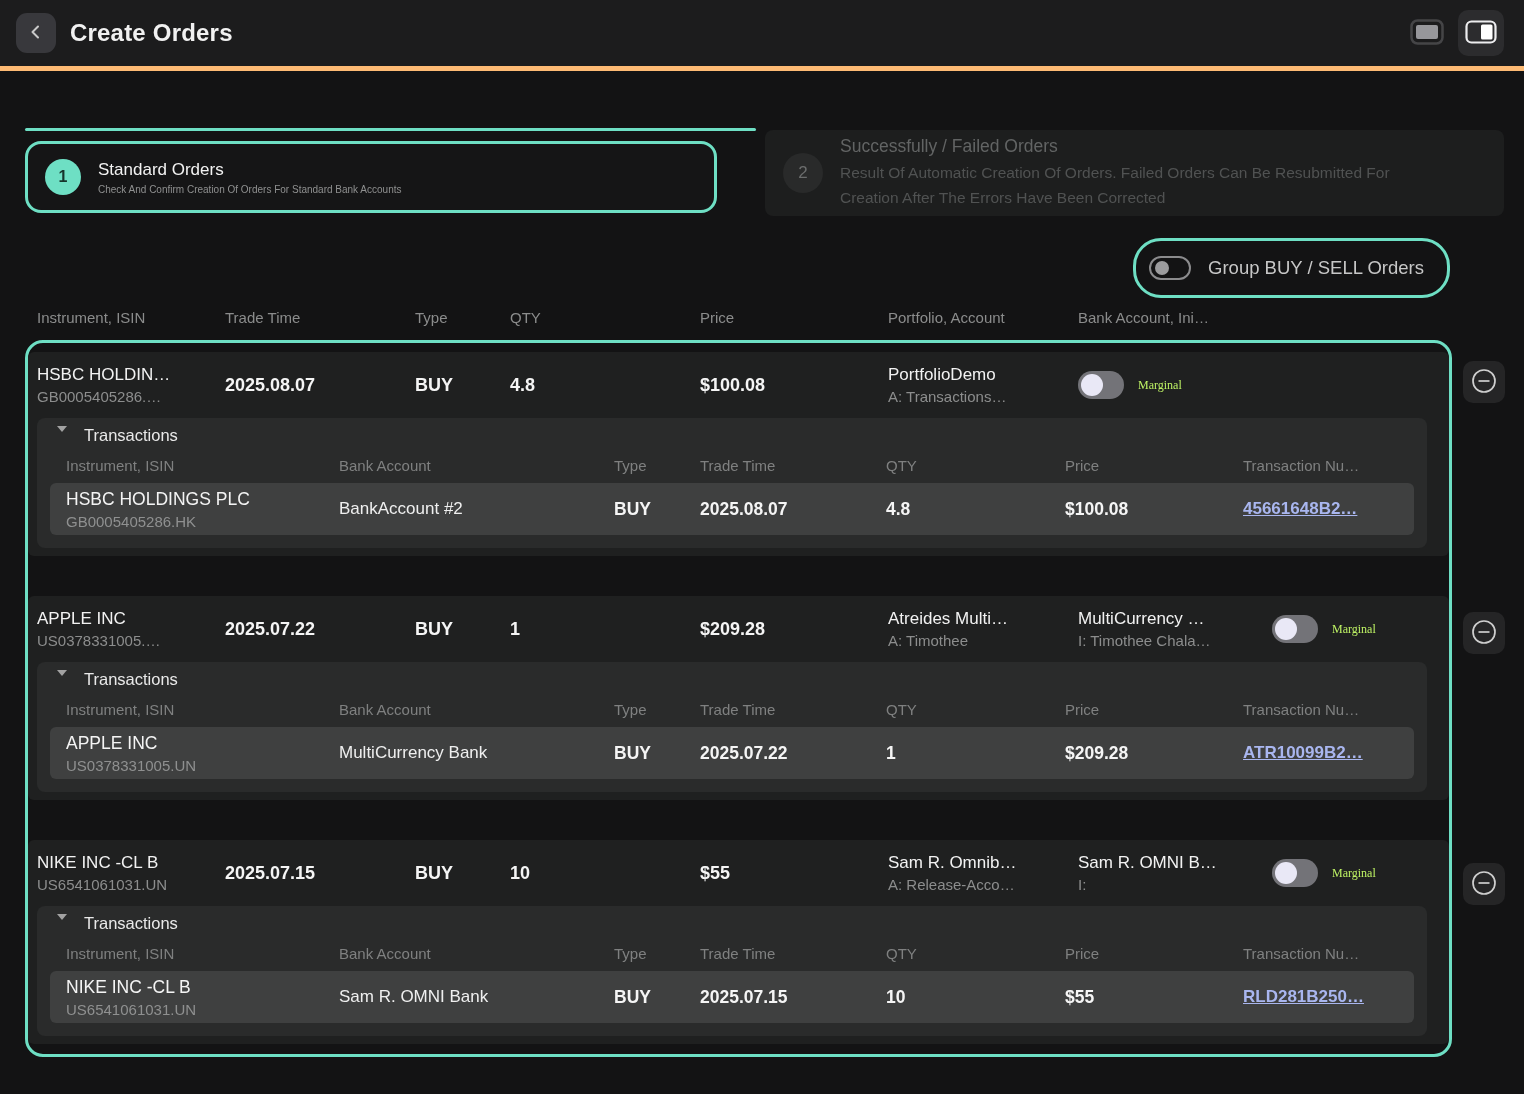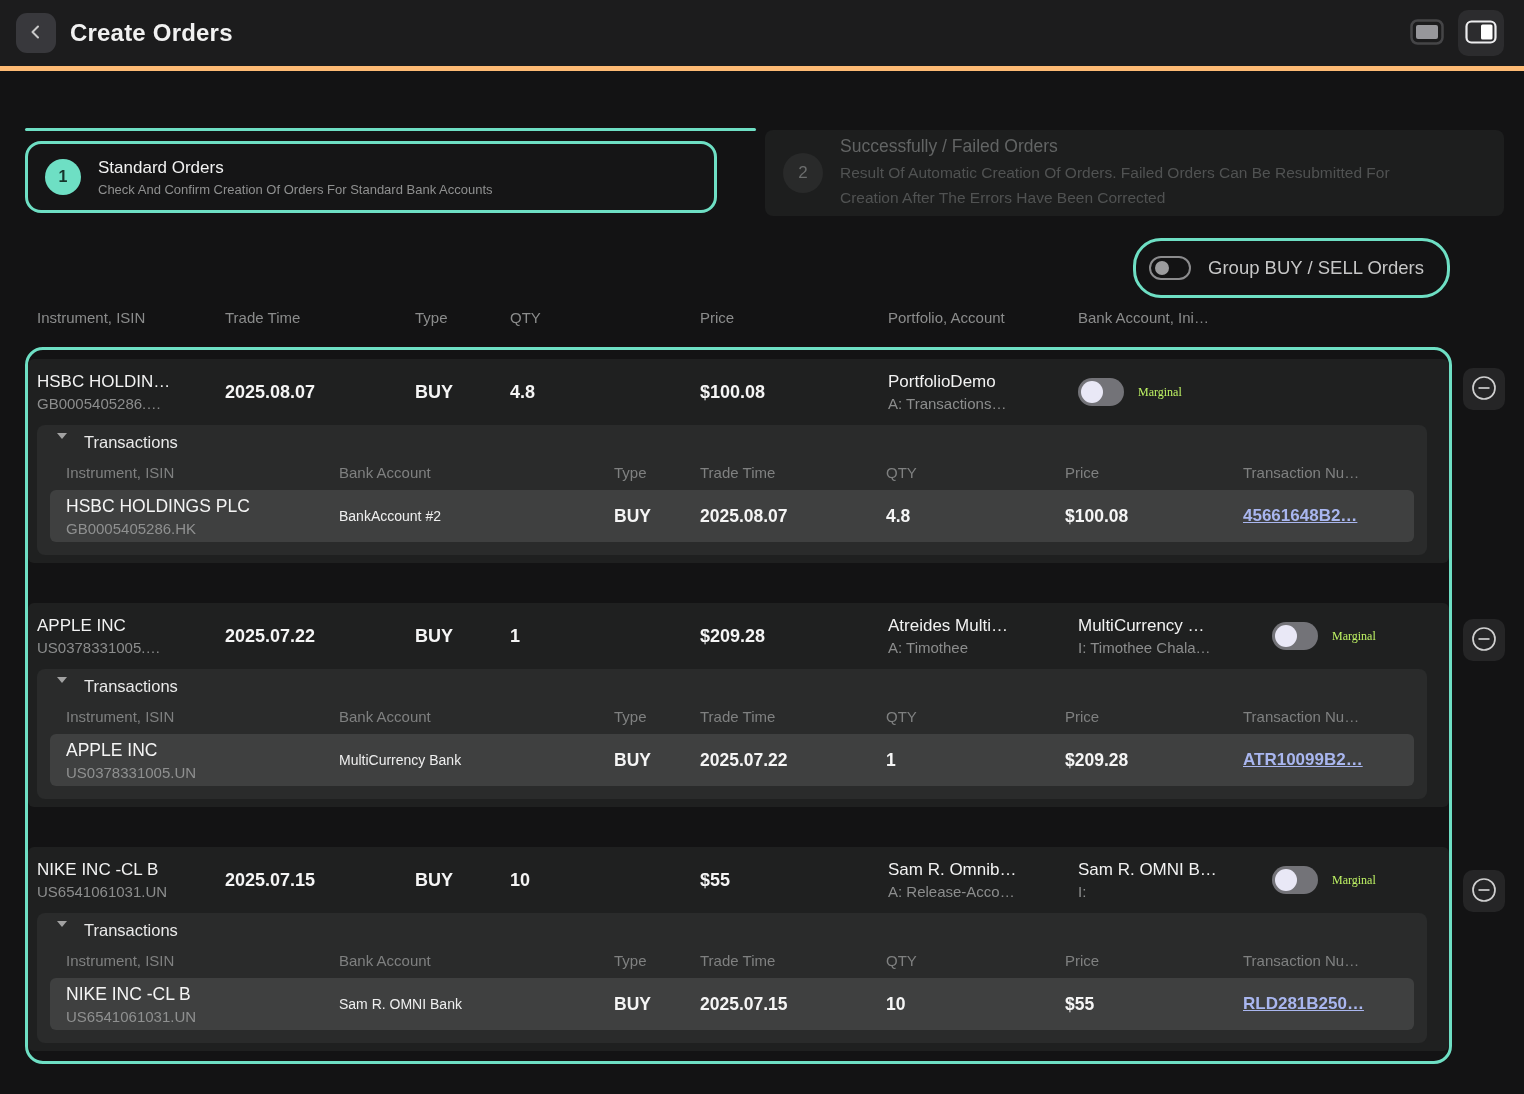--- a/index.html
+++ b/index.html
@@ -22,21 +22,21 @@
   .stepper { position:relative; margin:59px 20px 0 25px; display:flex; gap:48px; align-items:flex-start; }
   .tab-indicator { position:absolute; top:-2px; left:0; width:731px; height:3px;
                    background:var(--accent); border-radius:2px; }
   .step-1 { width:692px; height:72px; margin-top:11px; border:3px solid var(--accent);
             border-radius:16px; background:#151516; display:flex; align-items:center;
             gap:17px; padding:0 17px; cursor:pointer; }
   .step-num-1 { width:36px; height:36px; border-radius:50%; background:var(--accent);
                 color:#16342b; font-weight:700; font-size:16px; display:flex; flex:none;
                 align-items:center; justify-content:center; }
   .step1-title { font-size:17px; color:#f2f2f2; display:block; margin-bottom:4px; }
-  .step1-sub   { font-size:13px; color:#8f9090; display:block; }
+  .step1-sub   { font-size:10px; color:#8f9090; display:block; }
   .step-2 { flex:1; height:86px; background:#1d1e1e; border-radius:8px; display:flex;
             align-items:center; gap:17px; padding:0 18px; cursor:pointer; }
   .step-num-2 { width:40px; height:40px; border-radius:50%; background:#292a2a; color:#6b6d6d;
                 font-size:17px; display:flex; flex:none; align-items:center; justify-content:center; }
   .step2-title { font-size:17.5px; color:#626464; display:block; margin-bottom:3px; }
   .step2-sub   { font-size:15.5px; color:#505252; display:block; line-height:25px; max-width:612px; }
 
   
   .toolbar { display:flex; justify-content:flex-end; margin:22px 74px 0 0; }
   .toggle-chip { border:3px solid var(--accent); border-radius:28px; height:60px;
@@ -46,21 +46,21 @@
   .sw-outline .knob { position:absolute; left:4px; top:3px; width:14px; height:14px;
                       border-radius:50%; background:#9c9c9e; }
   .toggle-chip-label { font-size:18.5px; color:#c7c7c7; }
 
   
   .grid-main { display:grid; grid-template-columns:188px 190px 95px 190px 188px 190px 194px 1fr; }
   .cols-main { margin:8px 0 0 25px; width:1427px; padding-left:12px;
                color:#8b8c8c; font-size:15px; height:22px; align-items:center; }
 
   
-  .orders-area { position:relative; margin:19px 0 0 25px; height:744px; }
+  .orders-area { position:relative; margin:12px 0 0 25px; height:744px; }
   .orders-outline { width:1427px; border:3px solid var(--accent); border-radius:18px;
                     padding:9px 0 10px; }
   .order-group { background:#1f2020; border-radius:6px; padding-bottom:8px; }
   .order-group + .order-group { margin-top:40px; }
 
   .order-row { height:66px; align-items:center; padding-left:9px; cursor:default; }
   .cell-two .name { display:block; font-size:17px; color:#f2f2f2; margin-bottom:3px;
                     white-space:nowrap; overflow:hidden; }
   .cell-two .sub  { display:block; font-size:15px; color:#8c8d8d; white-space:nowrap; overflow:hidden; }
   .cell-val { font-size:18px; font-weight:700; color:#f5f5f5; white-space:nowrap; }
@@ -75,21 +75,21 @@
   .tx-panel { margin:0 22px 0 9px; background:#2a2b2b; border-radius:8px; padding:8px 13px 13px; }
   .tx-head { display:flex; align-items:flex-start; gap:17px; height:26px; padding-left:7px; cursor:pointer; }
   .caret { width:0; height:0; border-left:5px solid transparent; border-right:5px solid transparent;
            border-top:6px solid #a2a2a2; }
   .tx-title { font-size:16.5px; color:#e9e9e9; }
   .grid-tx { display:grid; grid-template-columns:273px 275px 86px 186px 179px 178px 1fr; }
   .tx-cols { padding:5px 0 9px 16px; color:#7f8080; font-size:15px; align-items:center; }
   .tx-row { background:#3f4040; border-radius:6px; height:52px; align-items:center; padding-left:16px; }
   .tx-row .name { font-size:17.5px; color:#f4f4f4; display:block; margin-bottom:3px; white-space:nowrap; }
   .tx-row .sub  { font-size:15px; color:#8f9090; display:block; white-space:nowrap; }
-  .tx-plain { font-size:14px; color:#efefef; white-space:nowrap; }
+  .tx-plain { font-size:17px; color:#efefef; white-space:nowrap; }
   .tx-bold  { font-size:17.5px; font-weight:700; color:#f5f5f5; white-space:nowrap; }
   .tx-link  { font-size:17px; font-weight:700; color:var(--link); text-decoration:underline;
               white-space:nowrap; cursor:pointer; }
 
   
   .remove-btn { position:absolute; left:1438px; width:42px; height:42px; background:#252526;
                 border:none; border-radius:10px; display:flex; align-items:center;
                 justify-content:center; cursor:pointer; }
   .remove-btn.r0 { top:21px; } .remove-btn.r1 { top:272px; } .remove-btn.r2 { top:523px; }
 </style>

